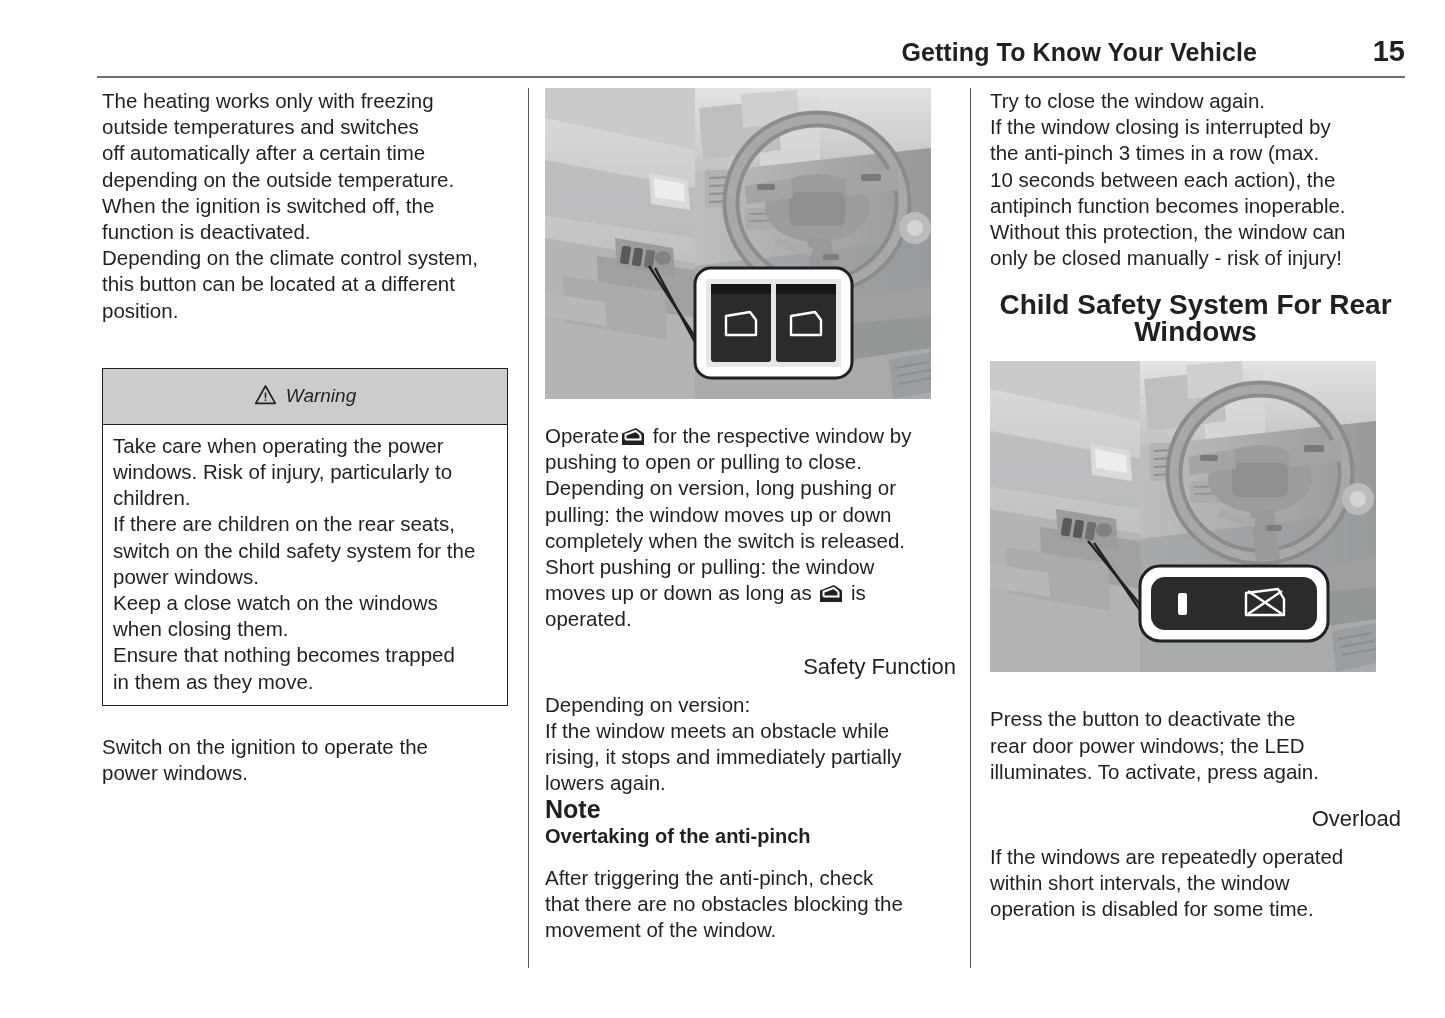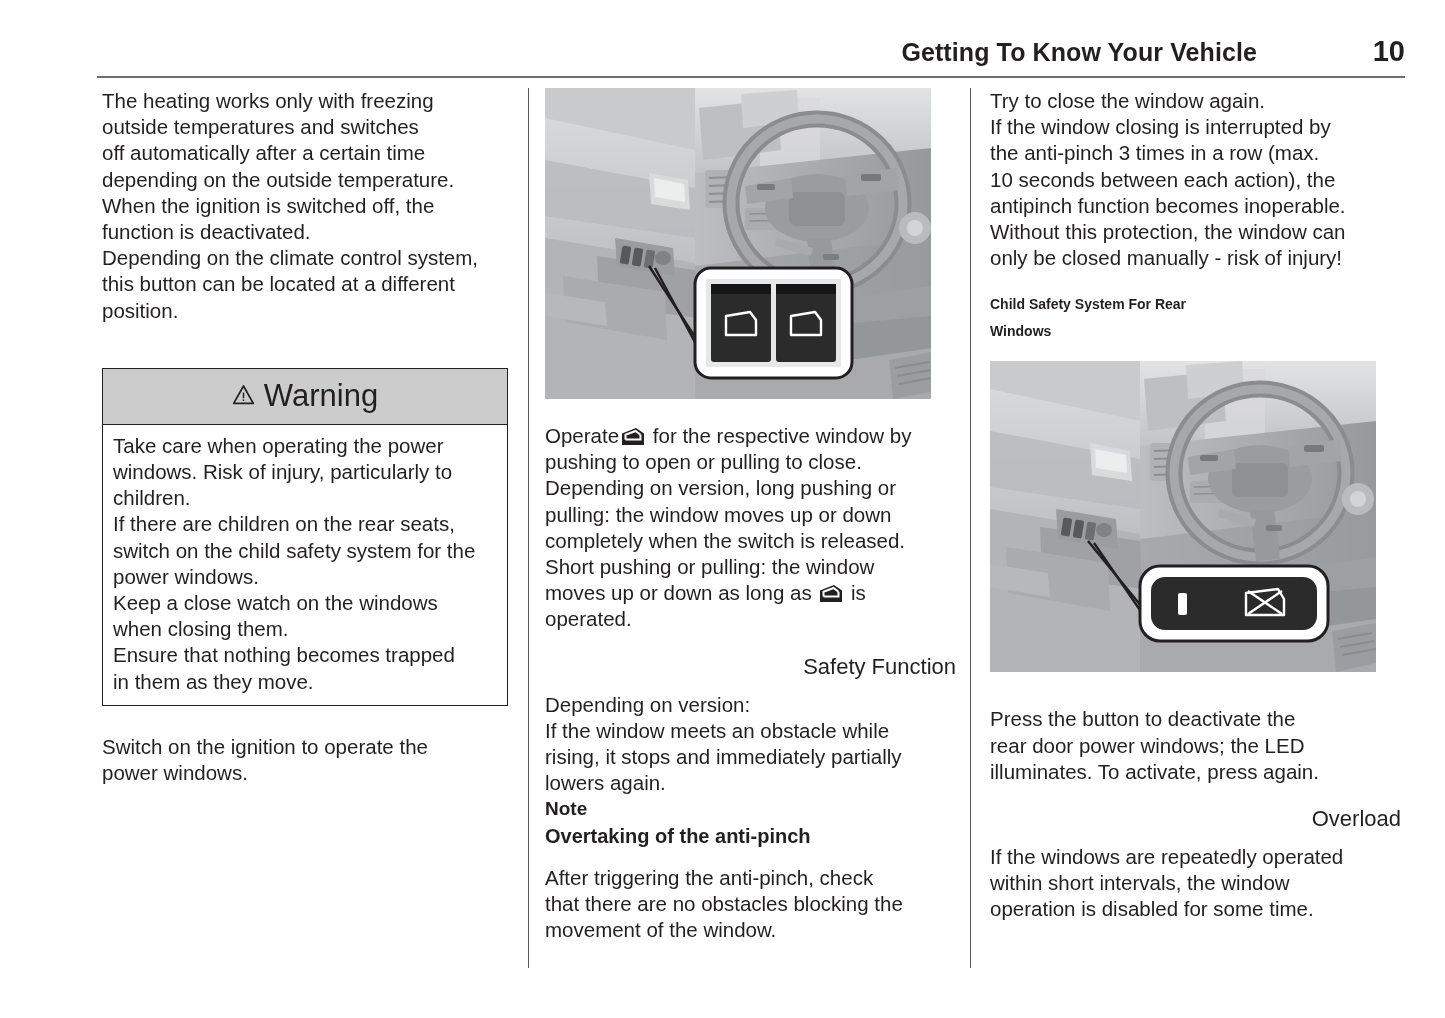--- a/index.html
+++ b/index.html
@@ -67,27 +67,28 @@
     line-height: 32px;
   }
   .h2-title {
     font-size: 22px;
     font-weight: normal;
     margin: 0;
     line-height: 27px;
     text-align: right;
   }
   .h2-bold {
-    font-size: 14px;
+    font-size: 28px;
     font-weight: bold;
     margin: 0;
     line-height: 27px;
+    text-align: center;
   }
   .note-label {
-    font-size: 19px;
+    font-size: 25px;
     font-weight: bold;
     line-height: 26.2px;
     margin: 0;
   }
   .note-sub {
     font-size: 20px;
     font-weight: bold;
     line-height: 26.2px;
     margin: 0;
   }
@@ -101,21 +102,22 @@
   .warning-head {
     background: #cccccc;
     border-bottom: 1.5px solid #231f20;
     height: 56px;
     display: flex;
     align-items: center;
     justify-content: center;
     gap: 9px;
   }
   .warning-head .w-label {
-    font-size: 31px;
+    font-size: 19px;
+    font-style: italic;
   }
   .warning-body {
     padding: 8px 10px 10px 10px;
   }
   .warning-body .body-text { font-size: 20.5px; line-height: 26.2px; }
 
   
   .door-glyph {
     display: inline-block;
     vertical-align: -3px;
@@ -136,21 +138,21 @@
   .spacer-20 { height: 20px; }
   .spacer-24 { height: 24px; }
   .spacer-28 { height: 28px; }
   .spacer-34 { height: 34px; }
 </style>
 </head>
 <body>
 
 <div id="page-header">
   <div class="hdr-title">Getting To Know Your Vehicle</div>
-  <div class="hdr-page">10</div>
+  <div class="hdr-page">15</div>
   <div class="hdr-rule"></div>
 </div>
 
 <div class="col-sep" id="col-sep-1"></div>
 <div class="col-sep" id="col-sep-2"></div>
 
 <div class="column" id="column-left">
 
   <p class="body-text">The heating works only with freezing
 outside temperatures and switches

